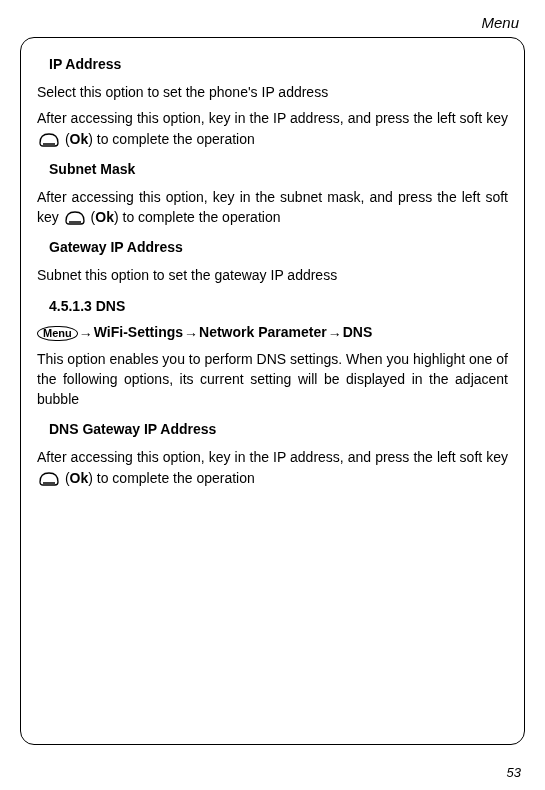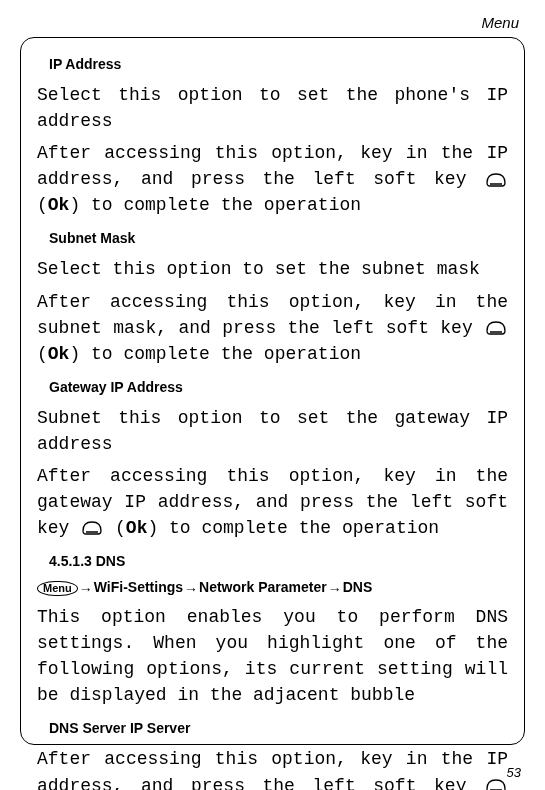--- a/index.html
+++ b/index.html
@@ -35,25 +35,24 @@
       font-weight: bold;
       font-size: 14px;
       margin-top: 12px;
       margin-bottom: 10px;
       padding-left: 12px;
     }
     .section-heading:first-child {
       margin-top: 0;
     }
     .body-text {
-      font-size: 18px;
+      font-size: 14px;
       line-height: 1.45;
       margin-bottom: 6px;
       text-align: justify;
-      font-family: Liberation Mono, monospace;
     }
     .soft-key-icon {
       display: inline-block;
       vertical-align: middle;
       margin: 0 2px;
     }
     .soft-key-icon svg {
       display: block;
     }
     .menu-icon {
@@ -101,50 +100,40 @@
     <span>After accessing this option, key in the IP address, and press the left soft key </span>
     <span class="soft-key-icon">
       <svg width="20" height="14" viewBox="0 0 20 14">
           <path d="M1 10 Q1 1 10 1 Q19 1 19 10 Q19 13 16 13 L4 13 Q1 13 1 10 Z M4 11 L16 11" fill="none" stroke="#000" stroke-width="1.3"></path>
         </svg>
     </span>
     <span> (</span><b>Ok</b><span>) to complete the operation</span>
   </div>
 
   <div class="section-heading">Subnet Mask</div>
-  <div class="body-text">Select this option to set the subnet mask</div>
   <div class="body-text">
     <span>After accessing this option, key in the subnet mask, and press the left soft key </span>
     <span class="soft-key-icon">
       <svg width="20" height="14" viewBox="0 0 20 14">
           <path d="M1 10 Q1 1 10 1 Q19 1 19 10 Q19 13 16 13 L4 13 Q1 13 1 10 Z M4 11 L16 11" fill="none" stroke="#000" stroke-width="1.3"></path>
         </svg>
     </span>
     <span> (</span><b>Ok</b><span>) to complete the operation</span>
   </div>
 
   <div class="section-heading">Gateway IP Address</div>
   <div class="body-text">Subnet this option to set the gateway IP address</div>
-  <div class="body-text">
-    <span>After accessing this option, key in the gateway IP address, and press the left soft key </span>
-    <span class="soft-key-icon">
-      <svg width="20" height="14" viewBox="0 0 20 14">
-          <path d="M1 10 Q1 1 10 1 Q19 1 19 10 Q19 13 16 13 L4 13 Q1 13 1 10 Z M4 11 L16 11" fill="none" stroke="#000" stroke-width="1.3"></path>
-        </svg>
-    </span>
-    <span> (</span><b>Ok</b><span>) to complete the operation</span>
-  </div>
 
   <div class="section-heading">4.5.1.3 DNS</div>
   <div class="nav-path">
     <span class="menu-icon">Menu</span><span class="arrow">→</span><span>WiFi-Settings</span><span class="arrow">→</span><span>Network Parameter</span><span class="arrow">→</span><span>DNS</span>
   </div>
   <div class="body-text">This option enables you to perform DNS settings. When you highlight one of the following options, its current setting will be displayed in the adjacent bubble</div>
 
-  <div class="section-heading">DNS Server IP Server</div>
+  <div class="section-heading">DNS Gateway IP Address</div>
   <div class="body-text">
     <span>After accessing this option, key in the IP address, and press the left soft key </span>
     <span class="soft-key-icon">
       <svg width="20" height="14" viewBox="0 0 20 14">
           <path d="M1 10 Q1 1 10 1 Q19 1 19 10 Q19 13 16 13 L4 13 Q1 13 1 10 Z M4 11 L16 11" fill="none" stroke="#000" stroke-width="1.3"></path>
         </svg>
     </span>
     <span> (</span><b>Ok</b><span>) to complete the operation</span>
   </div>
 

